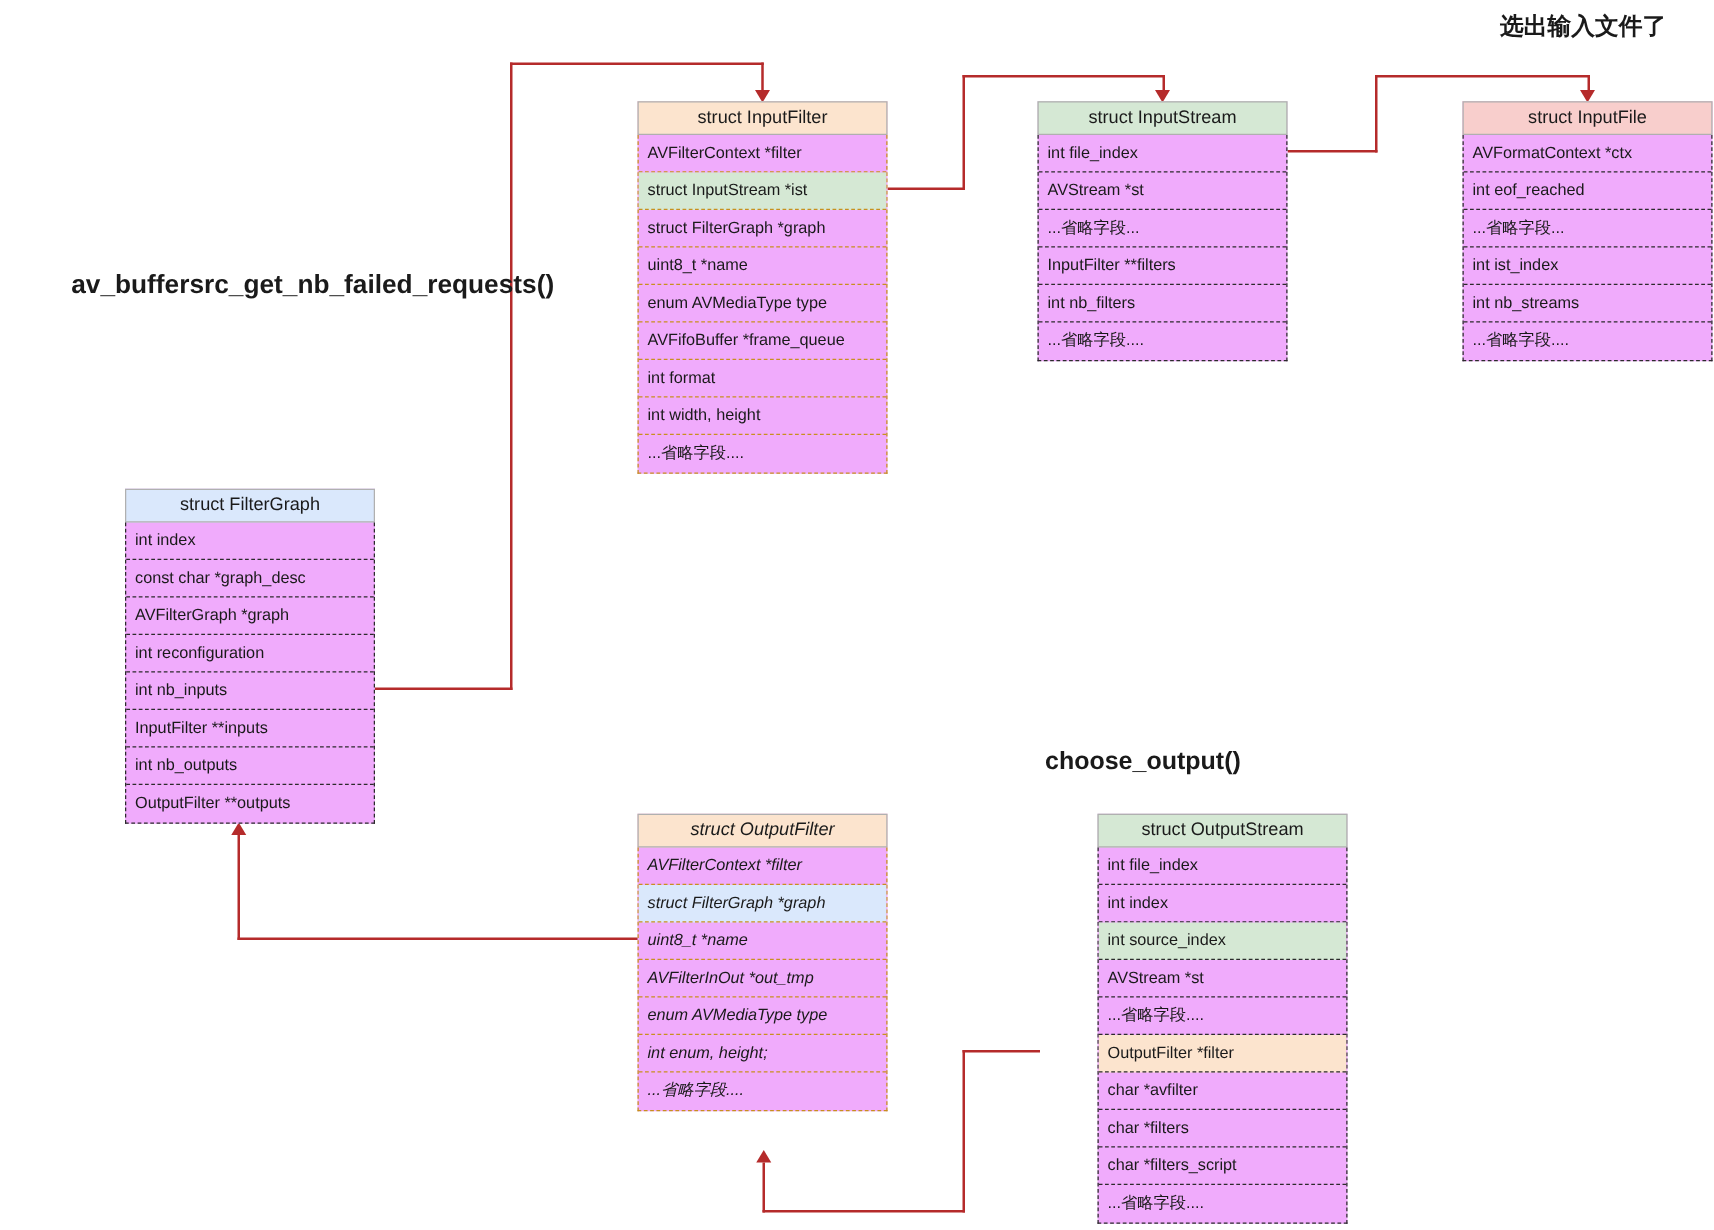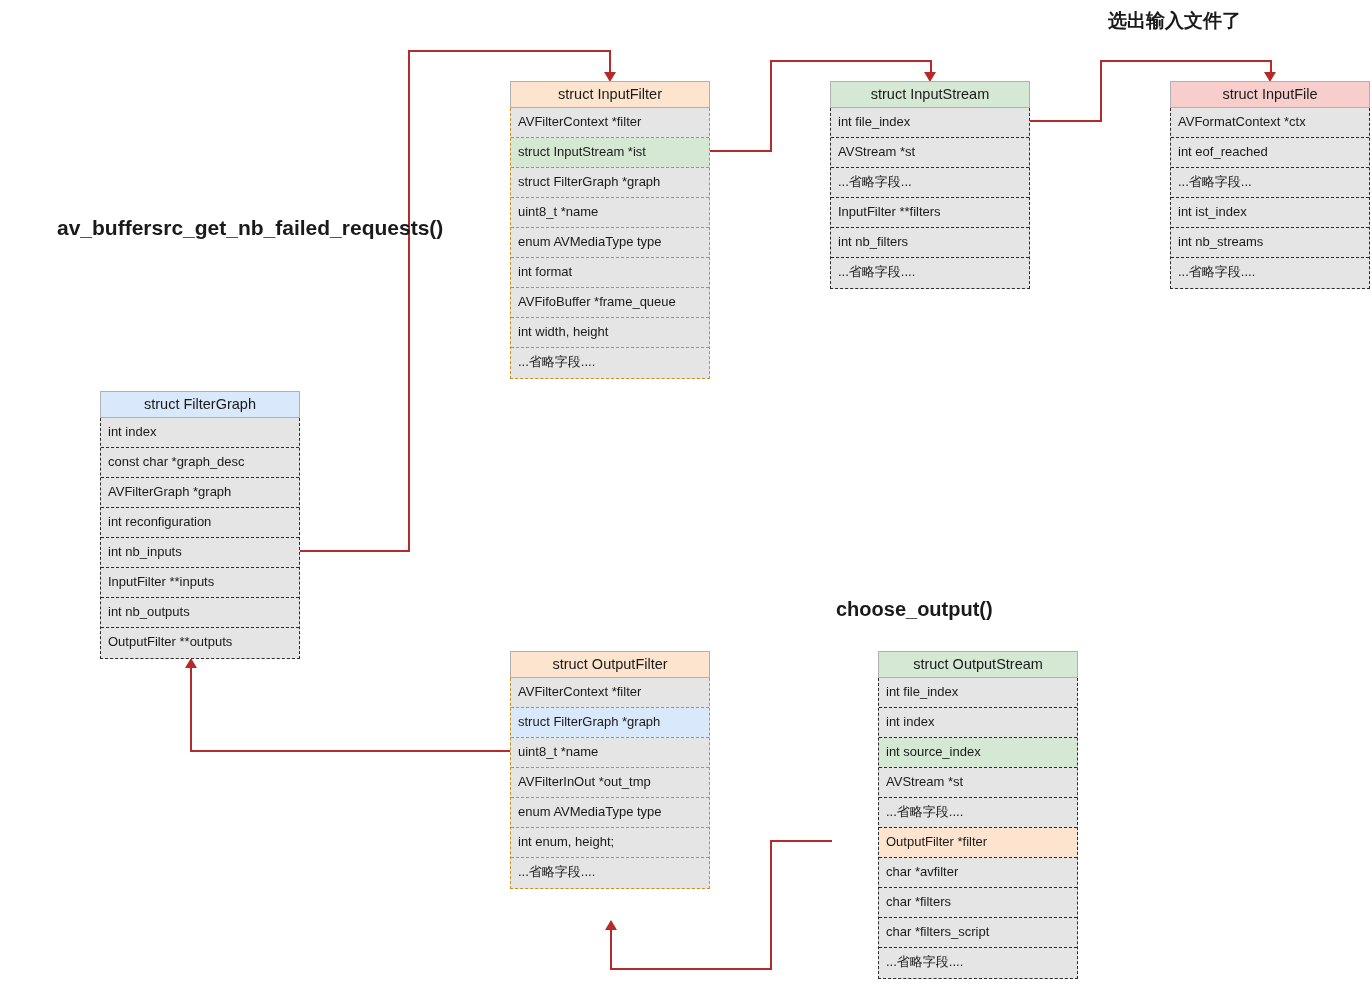--- a/index.html
+++ b/index.html
@@ -7,21 +7,21 @@
     width:1371px;height:984px;position:relative;overflow:hidden;
     font-family:"Liberation Sans","DejaVu Sans",sans-serif;
     color:#1a1a1a;
   }
   .canvas{position:absolute;inset:0;}
 
   
   .struct{
     position:absolute;
     box-sizing:border-box;
-    background:#e5e5e5;
+    background:#f0abfc;
   }
   .struct .hdr{
     box-sizing:border-box;
     height:27px;
     line-height:25px;
     text-align:center;
     font-size:14.5px;
     border:1px solid #b0b0b0;
   }
   .struct .rows{
@@ -108,36 +108,36 @@
   <div class="wire h" style="left:190px;top:750px;width:321px;"></div>
   <div class="wire v" style="left:190px;top:668px;height:84px;"></div>
   <div class="arrow up" style="left:185px;top:658px;"></div>
 
   <div class="wire h" style="left:770px;top:840px;width:62px;"></div>
   <div class="wire v" style="left:770px;top:840px;height:130px;"></div>
   <div class="wire h" style="left:610px;top:968px;width:162px;"></div>
   <div class="wire v" style="left:610px;top:930px;height:40px;"></div>
   <div class="arrow up" style="left:605px;top:920px;"></div>
 
-  <div class="label" id="lbl-cn" style="left:1108px;top:8px;font-family:Liberation Serif, serif;">选出输入文件了</div>
+  <div class="label" id="lbl-cn" style="left:1200px;top:8px;font-family:Liberation Serif, serif;">选出输入文件了</div>
 
   <div class="label" id="lbl-buffersrc" style="left:57px;top:216px;">av_buffersrc_get_nb_failed_requests()</div>
 
   <div class="label" id="lbl-choose" style="left:836px;top:598px;">choose_output()</div>
 
   <div class="struct b-orange" style="left:510px;top:81px;width:200px;">
     <div class="hdr h-orange">struct InputFilter</div>
     <div class="rows">
       <div class="row">AVFilterContext *filter</div>
       <div class="row r-green">struct InputStream *ist</div>
       <div class="row">struct FilterGraph *graph</div>
       <div class="row">uint8_t  *name</div>
       <div class="row">enum AVMediaType type</div>
+      <div class="row">AVFifoBuffer *frame_queue</div>
       <div class="row">int format</div>
-      <div class="row">AVFifoBuffer *frame_queue</div>
       <div class="row">int width, height</div>
       <div class="row">...省略字段....</div>
     </div>
   </div>
 
   <div class="struct" style="left:830px;top:81px;width:200px;">
     <div class="hdr h-green">struct InputStream</div>
     <div class="rows">
       <div class="row">int file_index</div>
       <div class="row">AVStream *st</div>
@@ -167,21 +167,21 @@
       <div class="row">const char *graph_desc</div>
       <div class="row">AVFilterGraph *graph</div>
       <div class="row">int reconfiguration</div>
       <div class="row">int  nb_inputs</div>
       <div class="row">InputFilter **inputs</div>
       <div class="row">int  nb_outputs</div>
       <div class="row">OutputFilter **outputs</div>
     </div>
   </div>
 
-  <div class="struct b-orange" style="left:510px;top:651px;width:200px;">
+  <div class="struct b-orange" style="left:510px;top:651px;width:200px;font-style:italic;">
     <div class="hdr h-orange">struct OutputFilter</div>
     <div class="rows">
       <div class="row">AVFilterContext *filter</div>
       <div class="row r-blue">struct FilterGraph *graph</div>
       <div class="row">uint8_t  *name</div>
       <div class="row">AVFilterInOut *out_tmp</div>
       <div class="row">enum AVMediaType type</div>
       <div class="row">int enum, height;</div>
       <div class="row">...省略字段....</div>
     </div>

